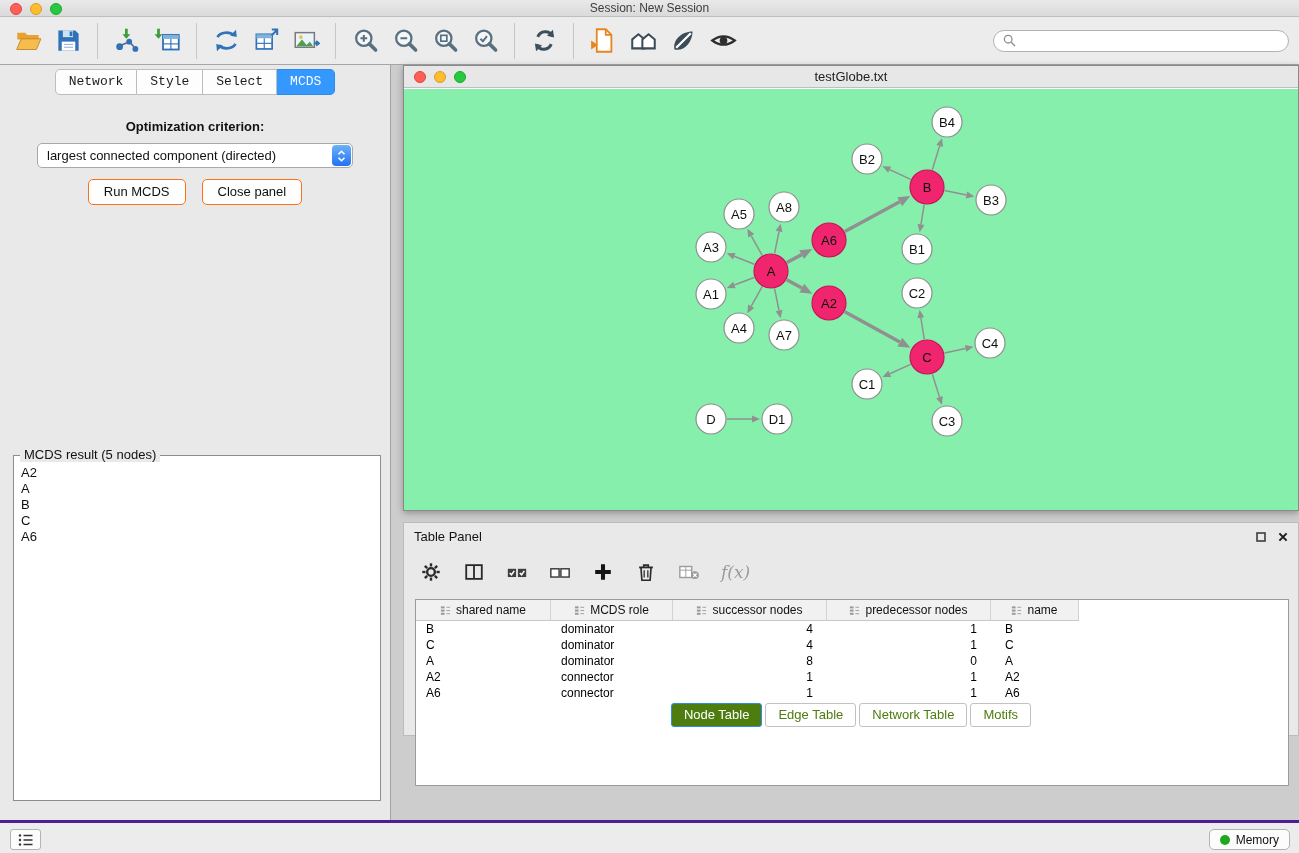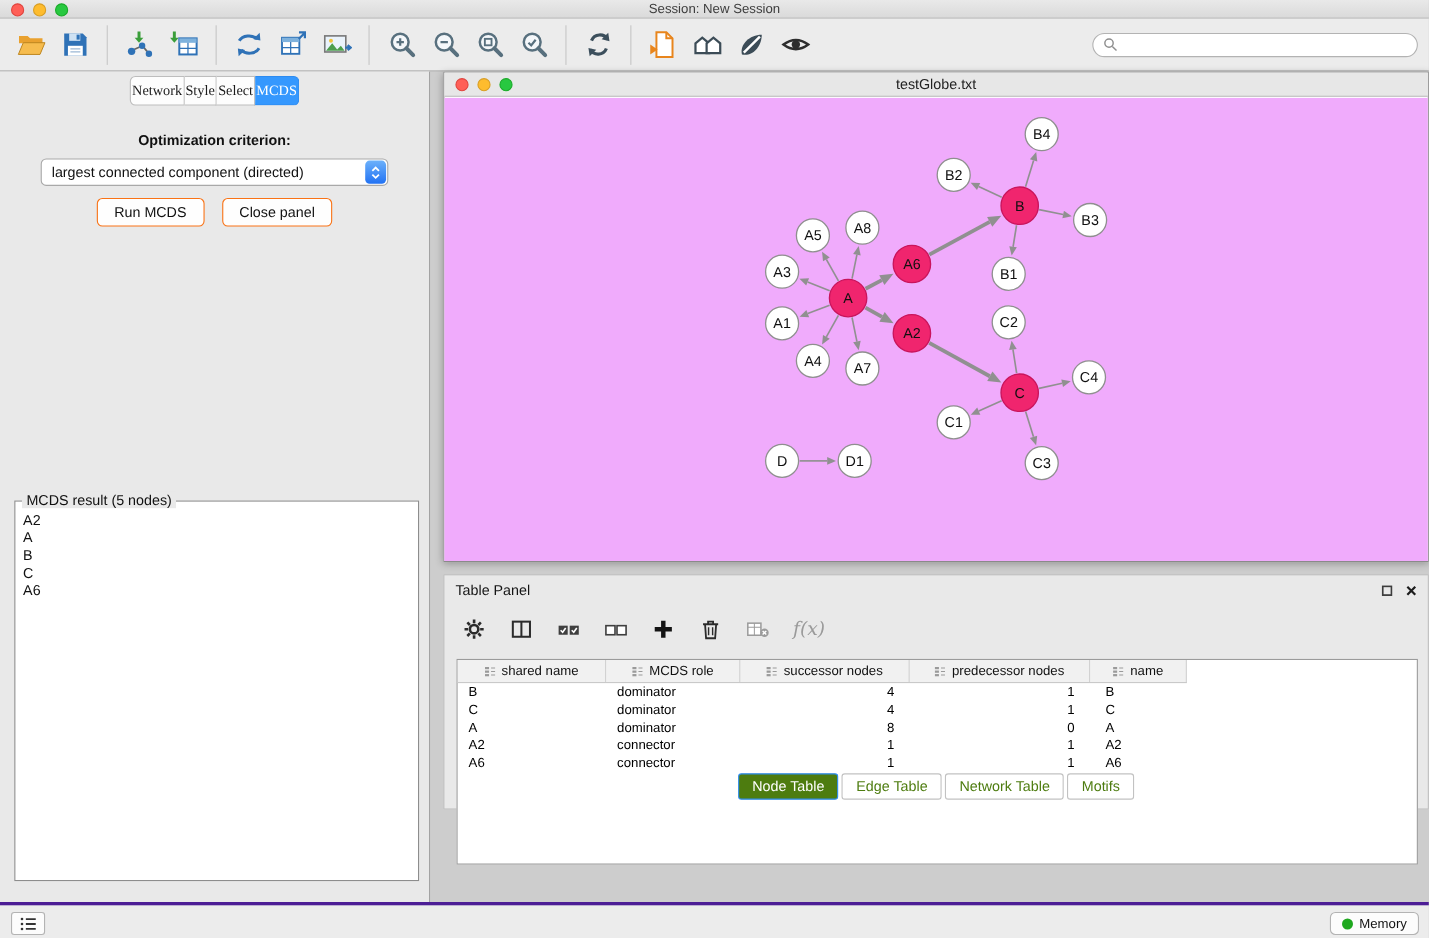--- a/index.html
+++ b/index.html
@@ -41,22 +41,22 @@
   
   .panel-header { height:27px; display:flex; align-items:center; padding:0 10px;
     font-size:13px; color:#141414; }
   .panel-header .hicons { margin-left:auto; display:flex; gap:12px; align-items:center; }
   
   .control-panel {
     position:absolute; left:0; top:65px; width:391px; height:755px;
     background:#e9e9e9; border-right:1px solid #a3a3a3;
   }
   .segrow { display:flex; justify-content:center; margin-top:4px; }
-  .seg { font-size:13px; padding:4px 1px 5px; background:#fdfdfd; border:1px solid #bdbdbd;
-    border-left:none; color:#1b1b1b; font-family:Liberation Serif, serif; }
+  .seg { font-size:13px; padding:4px 13px 5px; background:#fdfdfd; border:1px solid #bdbdbd;
+    border-left:none; color:#1b1b1b; font-family:Liberation Mono, monospace; }
   .seg:first-child { border-left:1px solid #bdbdbd; border-radius:5px 0 0 5px; }
   .seg:last-child { border-radius:0 5px 5px 0; }
   .seg.active { background:#3598fe; border-color:#2d8bf0; color:#fff; }
   .opt-label { text-align:center; margin-top:24px; font-size:13px; font-weight:bold; color:#111; }
   .dropdown {
     width:316px; height:25px; margin:9px auto 0; background:#fff;
     border:1px solid #a9a9a9; border-radius:5px; position:relative;
     display:flex; align-items:center; padding-left:9px; font-size:13px; color:#111;
   }
   .stepper { position:absolute; right:1px; top:1px; width:19px; height:21px;
@@ -76,21 +76,21 @@
   .result-items { padding:9px 7px; font-size:13px; line-height:16px; color:#111; }
   
   .net-window {
     position:absolute; left:403px; top:65px; width:896px; height:446px;
     background:#fff; border:1px solid #8a8a8a; box-shadow:0 2px 7px rgba(0,0,0,.3);
   }
   .net-titlebar { position:relative; height:22px; background:#e7e7e7;
     border-bottom:1px solid #bfbfbf; display:flex; align-items:center; justify-content:center;
     font-size:13px; color:#222; }
   .net-titlebar .traffic { position:absolute; left:10px; top:5px; }
-  .net-body { position:absolute; left:0; top:23px; right:0; bottom:0; background:#f0abfc; }
+  .net-body { position:absolute; left:0; top:23px; right:0; bottom:0; background:#86efac; }
   .net-body svg { display:block; }
   .net-body svg text { font-family:"Liberation Sans",sans-serif; }
   
   .table-panel {
     position:absolute; left:403px; top:522px; width:896px; height:214px;
     background:#e9e9e9; border:1px solid #bcbcbc;
   }
   .ttoolbar { height:44px; display:flex; align-items:center; gap:21px; padding-left:16px; }
   .ttoolbar svg { width:22px; height:22px; }
   .fx { font-family:"DejaVu Serif", serif; font-style:italic; font-size:17px; color:#9a9a9a; }

